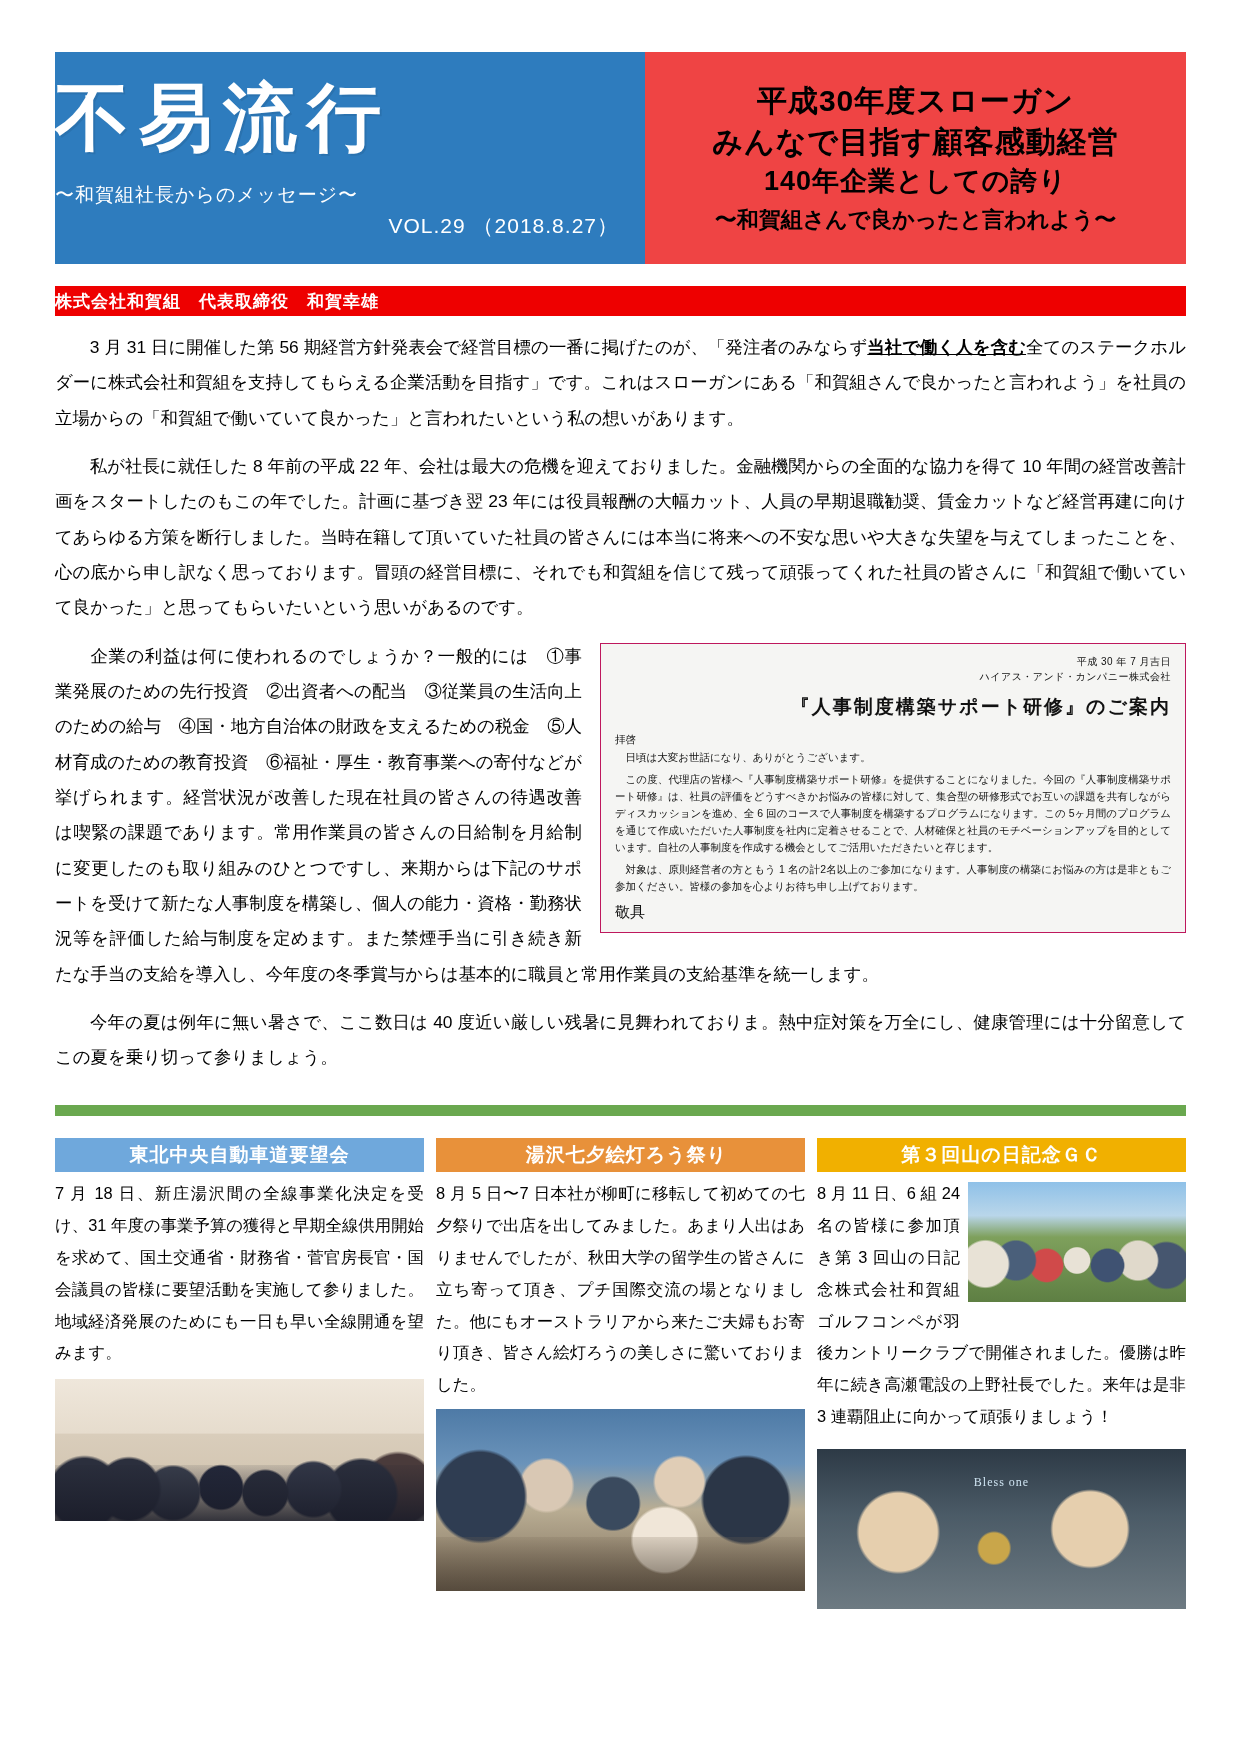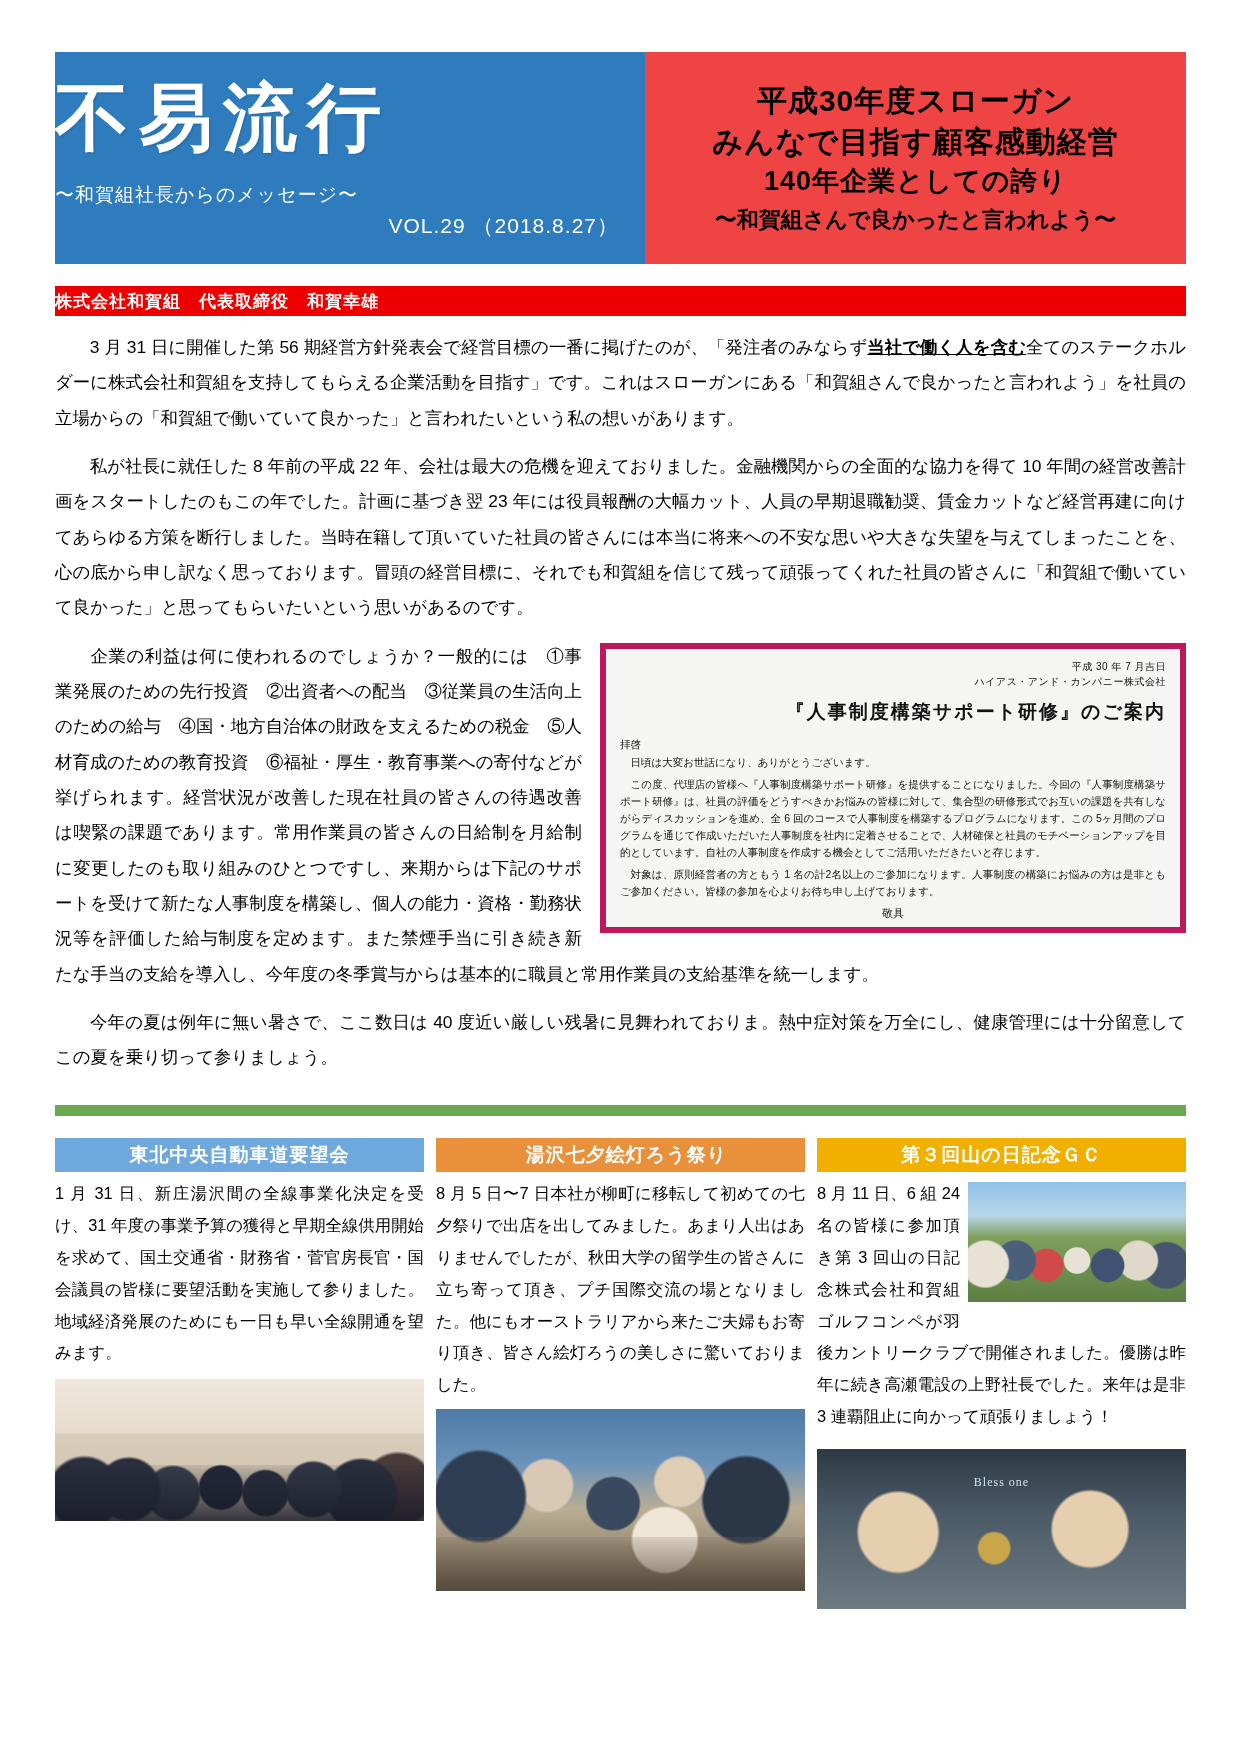--- a/index.html
+++ b/index.html
@@ -133,21 +133,21 @@
   .wrap-section {
     position: relative;
     margin-top: 2px;
   }
   .letter-figure {
     float: right;
     width: 586px;
     height: 290px;
     margin: 4px 0 8px 18px;
     background: #F5F5F3;
-    border: 6px solid #be185d;
+    border: 1px solid #be185d;
     box-sizing: border-box;
     padding: 10px 14px 8px 14px;
     font-size: 9.6px;
     line-height: 1.55;
     color: #111;
     overflow: hidden;
   }
   .letter-meta {
     text-align: right;
     font-size: 10px;
@@ -166,22 +166,22 @@
     margin-bottom: 2px;
   }
   .letter-body p {
     margin: 0 0 5px 0;
     text-indent: 1em;
     text-align: justify;
     font-size: 10.5px;
     line-height: 1.62;
   }
   .letter-close {
-    text-align: center;
-    font-size: 11px;
+    text-align: left;
+    font-size: 15px;
     margin-top: 4px;
   }
 
   
   .green-bar {
     clear: both;
     margin-top: 16px;
     height: 11px;
     background: #6AA84F;
     width: 100%;
@@ -380,21 +380,21 @@
     </div>
   </div>
 
   <div class="green-bar"></div>
 
   <div class="news-grid">
 
     <div class="news-col">
       <div class="news-head blue">東北中央自動車道要望会</div>
       <div class="news-body">
-        <p>1 月 31 日、新庄湯沢間の全線事業化決定を受け、31 年度の事業予算の獲得と早期全線供用開始を求めて、国土交通省・財務省・菅官房長官・国会議員の皆様に要望活動を実施して参りました。地域経済発展のためにも一日も早い全線開通を望みます。</p>
+        <p>7 月 18 日、新庄湯沢間の全線事業化決定を受け、31 年度の事業予算の獲得と早期全線供用開始を求めて、国土交通省・財務省・菅官房長官・国会議員の皆様に要望活動を実施して参りました。地域経済発展のためにも一日も早い全線開通を望みます。</p>
       </div>
       <div class="photo photo1"></div>
     </div>
 
     <div class="news-col">
       <div class="news-head orange">湯沢七夕絵灯ろう祭り</div>
       <div class="news-body">
         <p>8 月 5 日〜7 日本社が柳町に移転して初めての七夕祭りで出店を出してみました。あまり人出はありませんでしたが、秋田大学の留学生の皆さんに立ち寄って頂き、プチ国際交流の場となりました。他にもオーストラリアから来たご夫婦もお寄り頂き、皆さん絵灯ろうの美しさに驚いておりました。</p>
       </div>
       <div class="photo photo2"></div>

